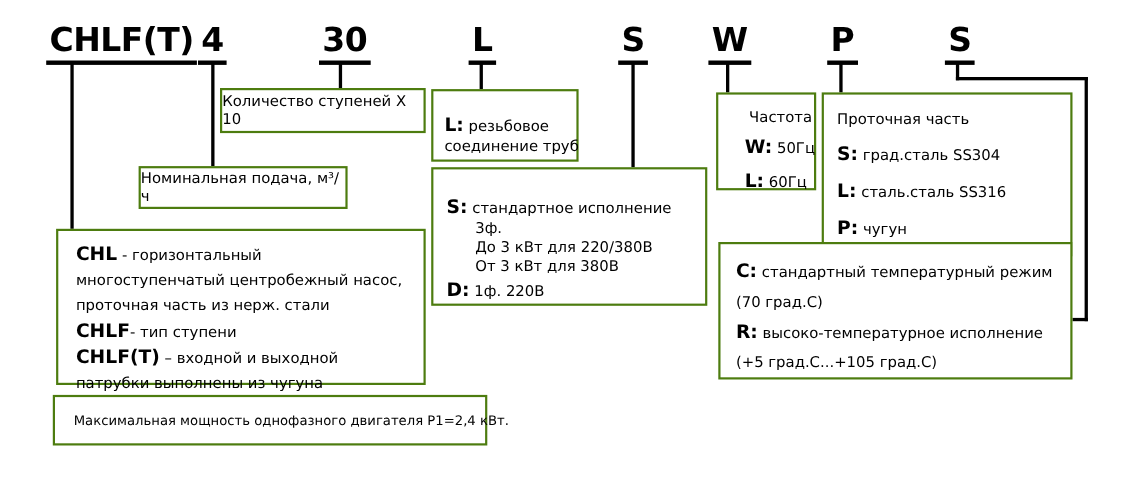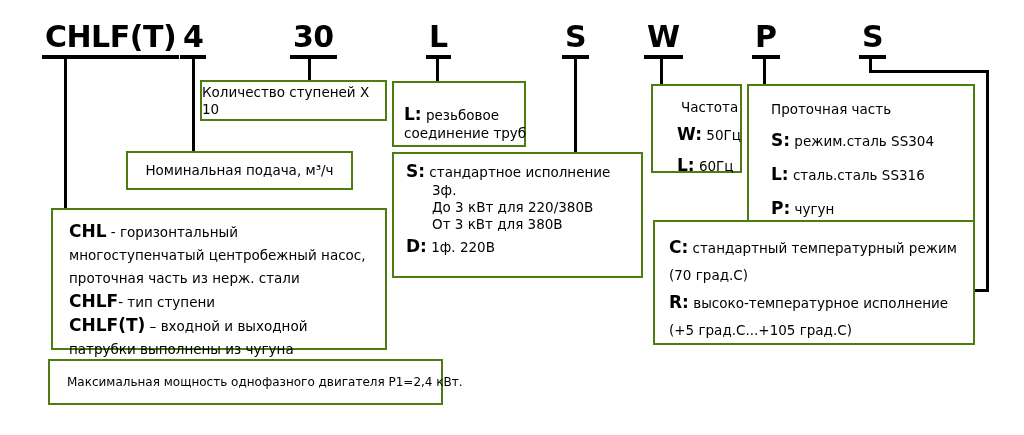--- a/index.html
+++ b/index.html
@@ -53,41 +53,41 @@
 
   <div class="box" style="left:200px; top:80px; width:187px; height:41px;">
     <div class="center">Количество ступеней X 10</div>
   </div>
 
   <div class="box" style="left:392px; top:81px; width:134px; height:66px; padding:21px 10px;">
     <div class="row"><span class="key">L:</span> <span>резьбовое</span></div>
     <div class="row">соединение труб</div>
   </div>
 
-  <div class="box" style="left:126px; top:151px; width:227px; height:39px;">
+  <div class="box" style="left:126px; top:151px; width:190px; height:39px;">
     <div class="center">Номинальная подача, м³/ч</div>
   </div>
 
-  <div class="box" style="left:392px; top:152px; width:251px; height:126px; padding:7px 12px;">
+  <div class="box" style="left:392px; top:152px; width:251px; height:126px; padding:25px 12px;">
     <div class="row"><span class="key">S:</span> <span>стандартное исполнение</span></div>
     <div class="row indent">3ф.</div>
     <div class="row indent">До 3 кВт для 220/380В</div>
     <div class="row indent">От 3 кВт для 380В</div>
     <div class="row" style="margin-top:3px;"><span class="key">D:</span> <span>1ф. 220В</span></div>
   </div>
 
   <div class="box" style="left:651px; top:84px; width:91px; height:89px; padding:9px 24px; line-height:1.8;">
     <div class="row" style="margin-left:4px;">Частота</div>
     <div class="row"><span class="key">W:</span> <span>50Гц</span></div>
     <div class="row"><span class="key">L:</span> <span>60Гц</span></div>
   </div>
 
-  <div class="box" style="left:747px; top:84px; width:228px; height:149px; padding:10px 22px; line-height:2.0;">
+  <div class="box" style="left:747px; top:84px; width:228px; height:149px; padding:10px 12px; line-height:2.0;">
     <div class="row">Проточная часть</div>
-    <div class="row"><span class="key">S:</span> <span>режим.сталь SS304</span></div>
+    <div class="row"><span class="key">S:</span> <span>град.сталь SS304</span></div>
     <div class="row"><span class="key">L:</span> <span>сталь.сталь SS316</span></div>
     <div class="row"><span class="key">P:</span> <span>чугун</span></div>
   </div>
 
   <div class="box" style="left:51px; top:208px; width:336px; height:142px; padding:10px 12px 12px 16px; font-size:13.5px; line-height:23px;">
     <p class="para"><span class="key">CHL</span><span> - горизонтальный многоступенчатый центробежный насос, проточная часть из нерж. стали</span></p>
     <p class="para"><span class="key">CHLF</span><span>- тип ступени</span></p>
     <p class="para"><span class="key">CHLF(T)</span><span> – входной и выходной патрубки выполнены из чугуна</span></p>
   </div>
 

